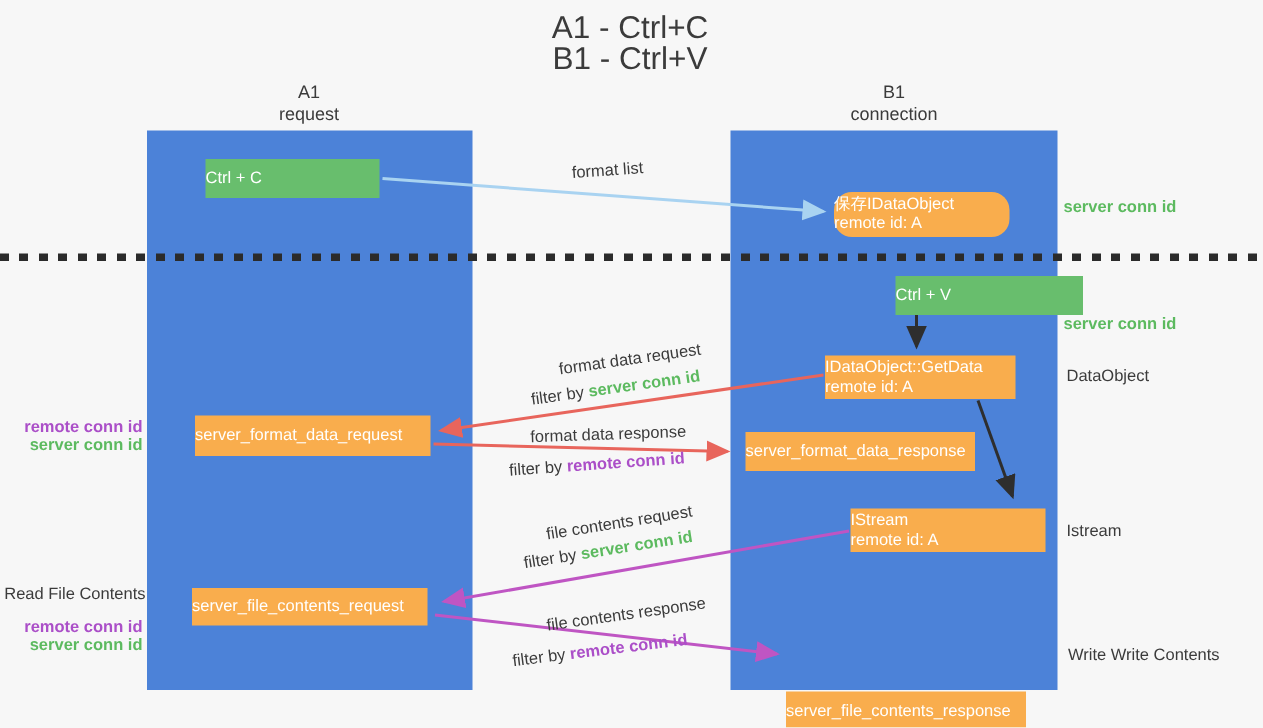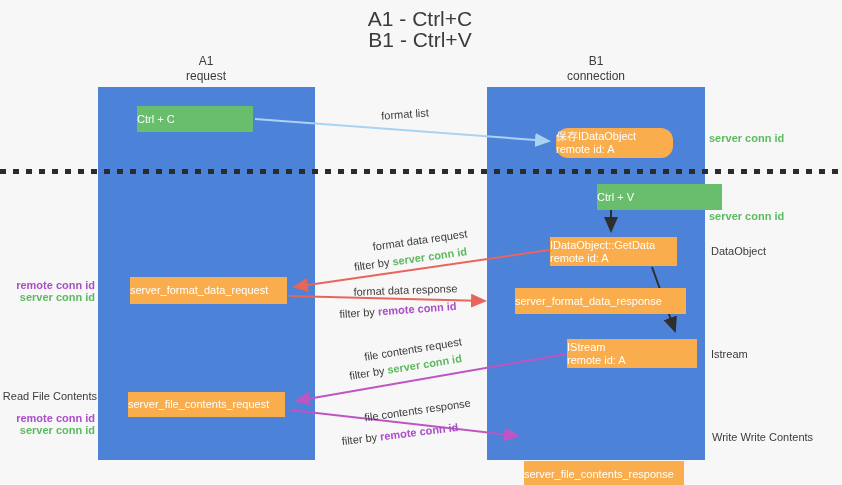--- a/index.html
+++ b/index.html
@@ -141,21 +141,21 @@
 
   <div class="node node-orange" style="left:550px; top:237px; width:127px; height:29px;">
     <div>IDataObject::GetData</div>
     <div>remote id: A</div>
   </div>
 
   <div class="node node-orange" style="left:130px; top:277px; width:157px; height:27px;">
     <div>server_format_data_request</div>
   </div>
 
-  <div class="node node-orange" style="left:515px; top:288px; width:171px; height:26px;">
+  <div class="node node-orange" style="left:497px; top:288px; width:153px; height:26px;">
     <div>server_format_data_response</div>
   </div>
 
   <div class="node node-orange" style="left:567px; top:339px; width:130px; height:29px;">
     <div>IStream</div>
     <div>remote id: A</div>
   </div>
 
   <div class="node node-orange" style="left:128px; top:392px; width:157px; height:25px;">
     <div>server_file_contents_request</div>

